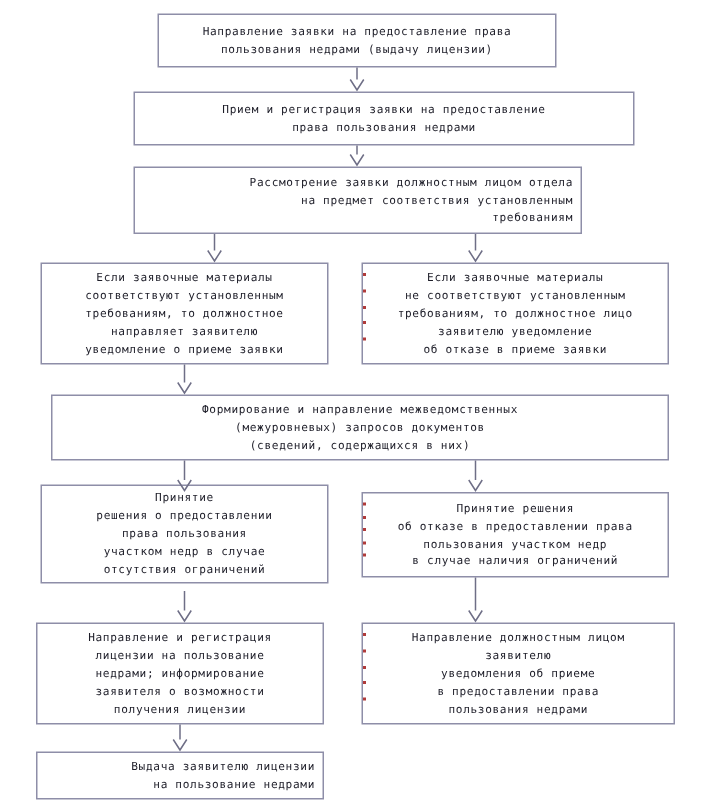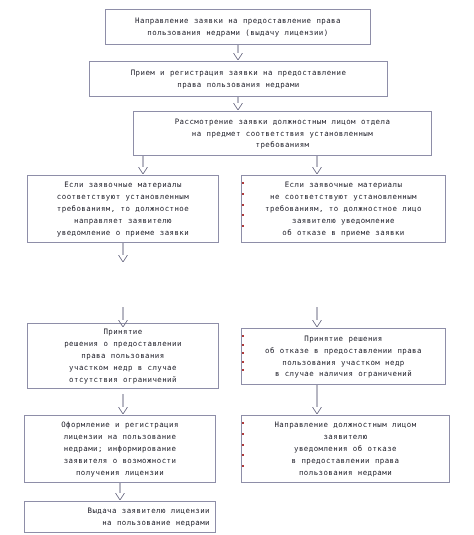--- a/index.html
+++ b/index.html
@@ -30,21 +30,21 @@
     line-height: 1.62;
     letter-spacing: 0.45px;
     display: flex;
     flex-direction: column;
     justify-content: center;
     padding: 3px 5px;
     white-space: pre-line;
     overflow: hidden;
   }
   .node.center { text-align: center; }
-  .node.left   { text-align: center; margin-left: 44px; }
+  .node.left   { text-align: right; }
   
   .ticks {
     position: absolute;
     left: -1px;
     top: 6px;
     bottom: 6px;
     width: 3px;
     pointer-events: none;
   }
   .ticks i {
@@ -60,52 +60,55 @@
     pointer-events: none;
   }
   .conn svg { display: block; overflow: visible; }
 </style>
 </head>
 <body>
 
 <div id="chart">
     <div class="node center" style="left: 105px; top: 9px; width: 266px; height: 36px; border-color: rgb(142, 142, 168); color: rgb(29, 29, 40);"><span>Направление заявки на предоставление права
 пользования недрами (выдачу лицензии)</span></div>
-    <div class="node center" style="left: 89px; top: 61px; width: 299px; height: 36px; border-color: rgb(142, 142, 168); color: rgb(29, 29, 40); text-align: center;"><span>Прием и регистрация заявки на предоставление
+    <div class="node center" style="left: 89px; top: 61px; width: 334px; height: 36px; border-color: rgb(142, 142, 168); color: rgb(29, 29, 40); text-align: center;"><span>Прием и регистрация заявки на предоставление
 права пользования недрами</span></div>
     <div class="node left" style="left: 89px; top: 111px; width: 299px; height: 45px; border-color: rgb(142, 142, 168); color: rgb(29, 29, 40);"><span>Рассмотрение заявки должностным лицом отдела
 на предмет соответствия установленным
 требованиям</span></div>
     <div class="node center" style="left: 27px; top: 175px; width: 192px; height: 68px; border-color: rgb(142, 142, 168); color: rgb(29, 29, 40);"><span>Если заявочные материалы
 соответствуют установленным
 требованиям, то должностное
 направляет заявителю
 уведомление о приеме заявки</span></div>
     <div class="node center" style="left: 241px; top: 175px; width: 205px; height: 68px; border-color: rgb(142, 142, 168); color: rgb(29, 29, 40);"><span>Если заявочные материалы
 не соответствуют установленным
 требованиям, то должностное лицо
 заявителю уведомление
 об отказе в приеме заявки</span><span class="ticks"><i style="top: 0%; background: rgb(176, 58, 58);"></i><i style="top: 20%; background: rgb(176, 58, 58);"></i><i style="top: 40%; background: rgb(176, 58, 58);"></i><i style="top: 60%; background: rgb(176, 58, 58);"></i><i style="top: 80%; background: rgb(176, 58, 58);"></i></span></div>
+    <div class="node center" style="left: 34px; top: 263px; width: 412px; height: 44px; border-color: rgb(142, 142, 168); color: rgb(29, 29, 40);"><span>Формирование и направление межведомственных
+(межуровневых) запросов документов
+(сведений, содержащихся в них)</span></div>
     <div class="node center" style="left: 27px; top: 323px; width: 192px; height: 66px; border-color: rgb(142, 142, 168); color: rgb(29, 29, 40);"><span>Принятие
 решения о предоставлении
 права пользования
 участком недр в случае
 отсутствия ограничений</span></div>
     <div class="node center" style="left: 241px; top: 328px; width: 205px; height: 57px; border-color: rgb(142, 142, 168); color: rgb(29, 29, 40); align-items: center;"><span>Принятие решения
 об отказе в предоставлении права
 пользования участком недр
 в случае наличия ограничений</span><span class="ticks"><i style="top: 0%; background: rgb(176, 58, 58);"></i><i style="top: 20%; background: rgb(176, 58, 58);"></i><i style="top: 40%; background: rgb(176, 58, 58);"></i><i style="top: 60%; background: rgb(176, 58, 58);"></i><i style="top: 80%; background: rgb(176, 58, 58);"></i></span></div>
-    <div class="node center" style="left: 24px; top: 415px; width: 192px; height: 68px; border-color: rgb(142, 142, 168); color: rgb(29, 29, 40);"><span>Оформление и регистрация
+    <div class="node center" style="left: 24px; top: 415px; width: 192px; height: 68px; border-color: rgb(142, 142, 168); color: rgb(29, 29, 40);"><span>Направление и регистрация
 лицензии на пользование
 недрами; информирование
 заявителя о возможности
 получения лицензии</span></div>
     <div class="node center" style="left: 241px; top: 415px; width: 209px; height: 68px; border-color: rgb(142, 142, 168); color: rgb(29, 29, 40);"><span>Направление должностным лицом
 заявителю
-уведомления об отказе
+уведомления об приеме
 в предоставлении права
 пользования недрами</span><span class="ticks"><i style="top: 0%; background: rgb(176, 58, 58);"></i><i style="top: 20%; background: rgb(176, 58, 58);"></i><i style="top: 40%; background: rgb(176, 58, 58);"></i><i style="top: 60%; background: rgb(176, 58, 58);"></i><i style="top: 80%; background: rgb(176, 58, 58);"></i></span></div>
     <div class="node center" style="left: 24px; top: 501px; width: 192px; height: 32px; border-color: rgb(142, 142, 168); color: rgb(29, 29, 40); text-align: right;"><span>Выдача заявителю лицензии
 на пользование недрами</span></div>
     <div class="conn" style="left: 229px; top: 45px; width: 18px; height: 16px;">
       <svg width="18" height="16">
         <path d="M9 0 L9 8" stroke="#6e6e86" stroke-width="1" fill="none"></path>
         <path d="M4.5 8 L9 15 L13.5 8" stroke="#6e6e86" stroke-width="1" fill="none" stroke-linejoin="miter"></path>
       </svg>
     </div>

